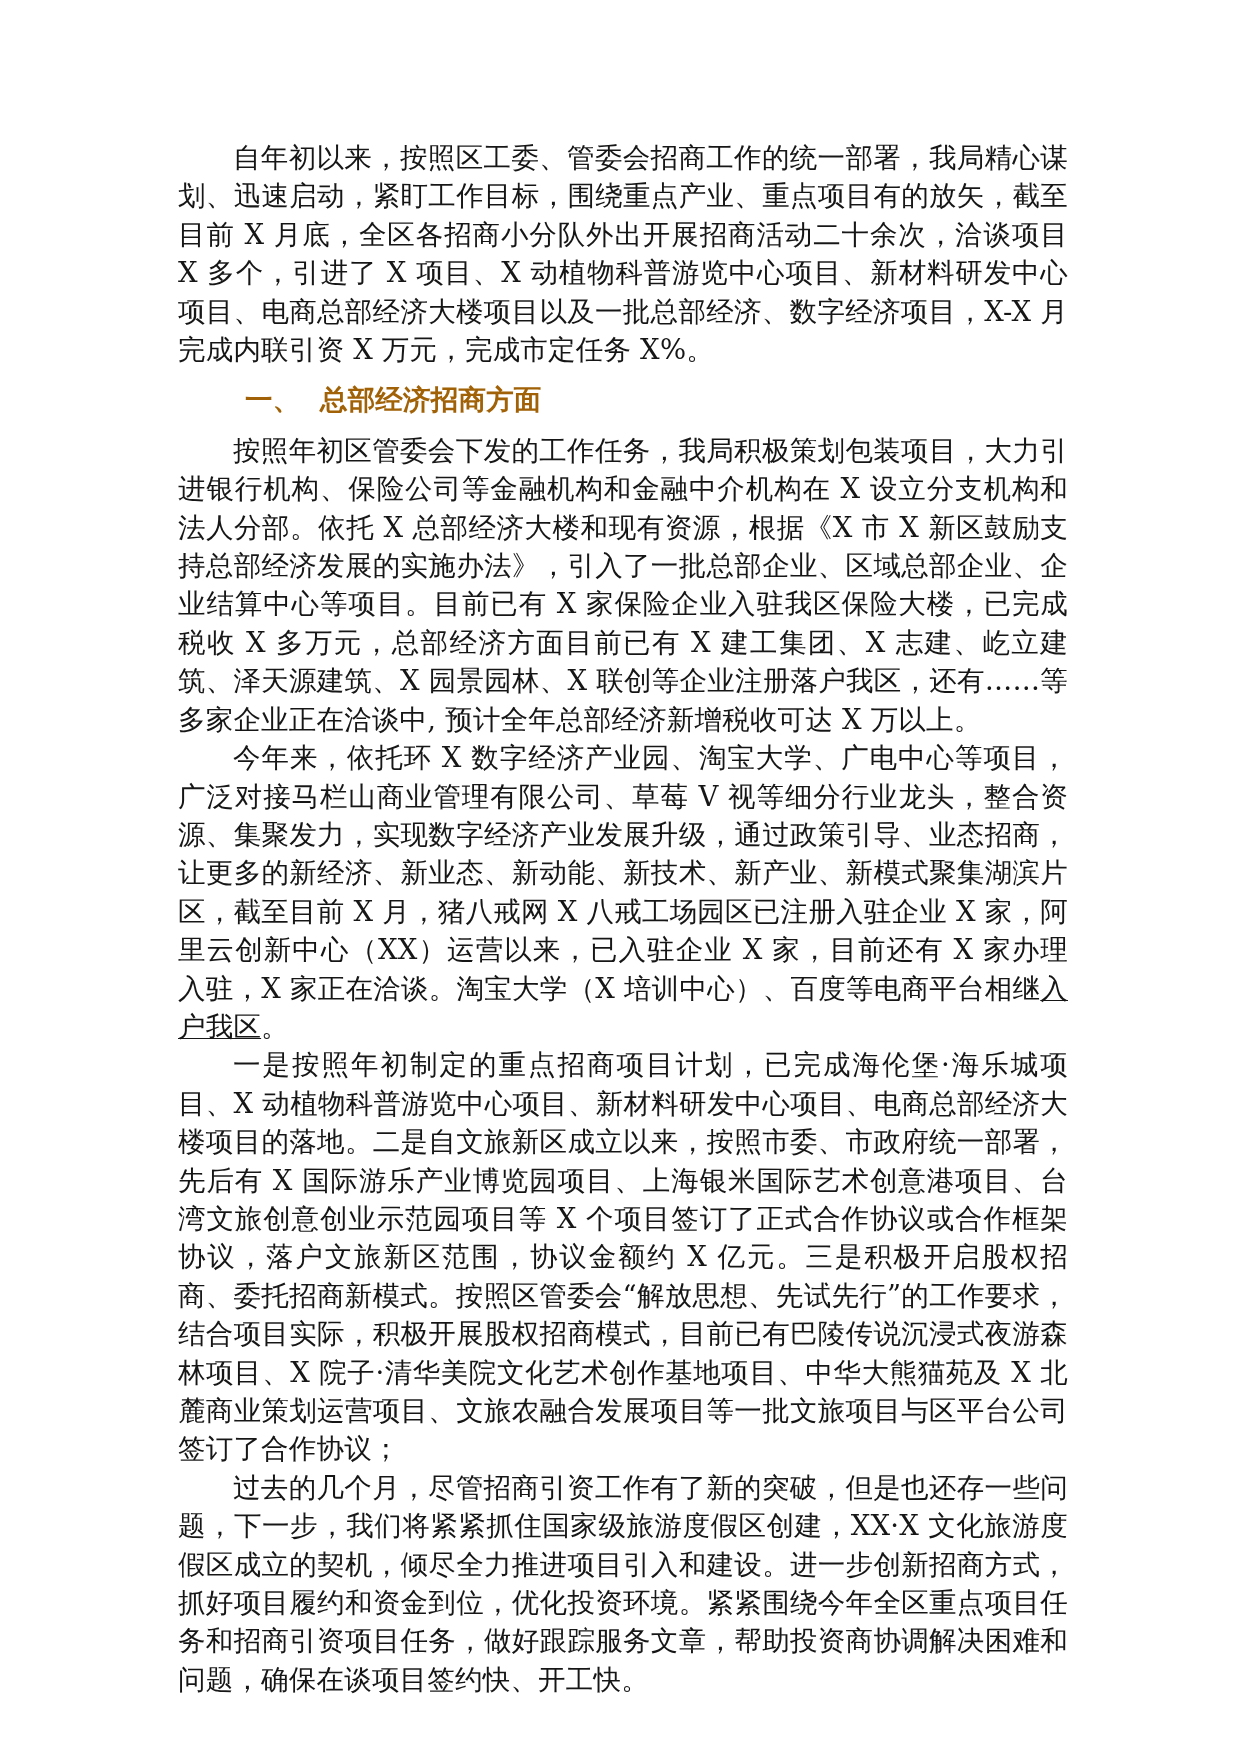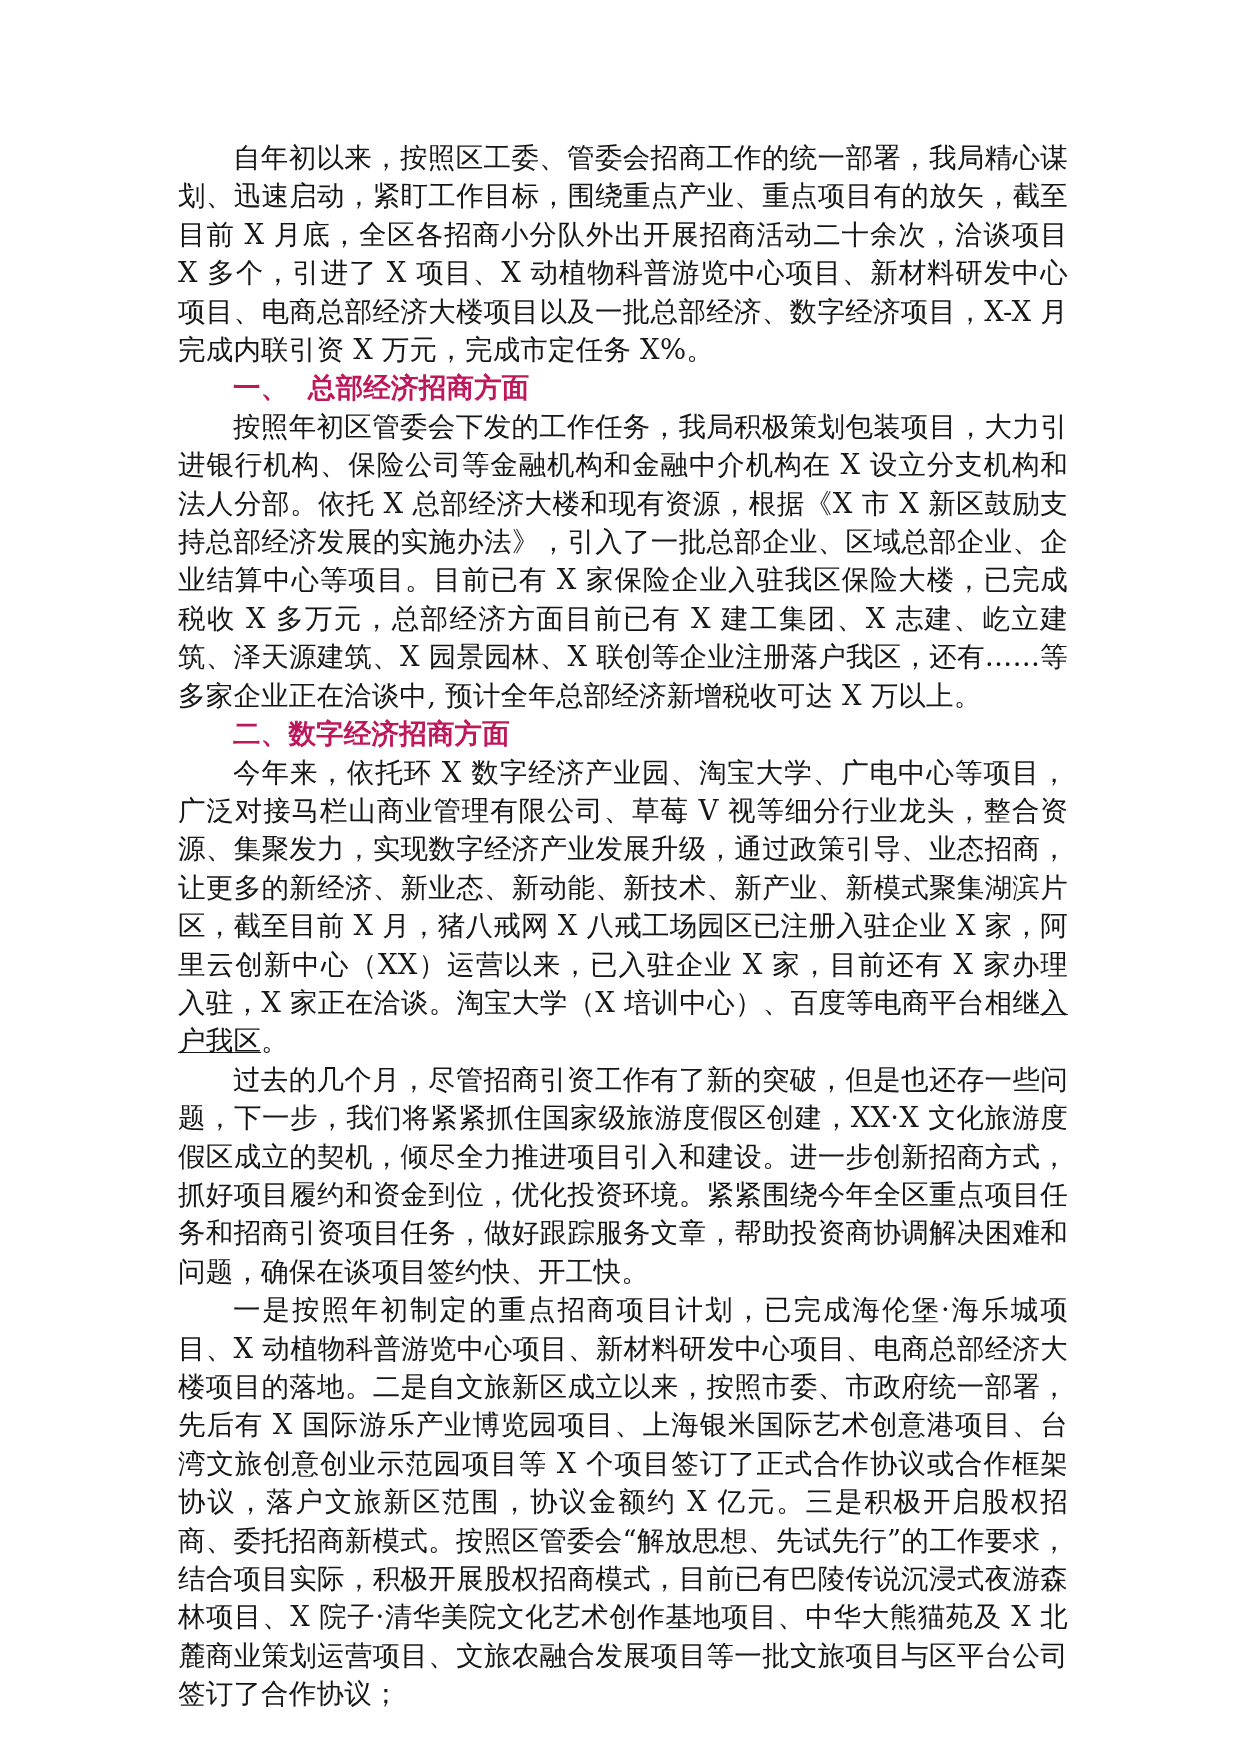--- a/index.html
+++ b/index.html
@@ -34,28 +34,28 @@
     font-size: 27.5px;
     line-height: 38.4px;
     text-align: justify;
     text-justify: inter-ideograph;
     text-indent: 2em;
     letter-spacing: 0.2px;
     word-break: break-all;
     color: #161616;
   }
   h2.heading {
-    margin: 0;
+    margin: 12px;
     padding: 0;
     font-size: 27.5px;
     line-height: 38.4px;
     font-weight: bold;
     text-indent: 2em;
     letter-spacing: 0.2px;
-    color: #be185d;
+    color: #a16207;
     white-space: pre;
     font-family: "DejaVu Sans", "Liberation Sans", sans-serif;
   }
   .u {
     text-decoration: underline;
     text-decoration-thickness: 1px;
     text-underline-offset: 2px;
   }
 </style>
 </head>
@@ -63,23 +63,22 @@
 
 <div class="page">
   <div class="doc-body">
 
     <p class="para">自年初以来，按照区工委、管委会招商工作的统一部署，我局精心谋划、迅速启动，紧盯工作目标，围绕重点产业、重点项目有的放矢，截至目前 X 月底，全区各招商小分队外出开展招商活动二十余次，洽谈项目 X 多个，引进了 X 项目、X 动植物科普游览中心项目、新材料研发中心项目、电商总部经济大楼项目以及一批总部经济、数字经济项目，X-X 月完成内联引资 X 万元，完成市定任务 X%。</p>
 
     <h2 class="heading">一、  总部经济招商方面</h2>
 
     <p class="para">按照年初区管委会下发的工作任务，我局积极策划包装项目，大力引进银行机构、保险公司等金融机构和金融中介机构在 X 设立分支机构和法人分部。依托 X 总部经济大楼和现有资源，根据《X 市 X 新区鼓励支持总部经济发展的实施办法》，引入了一批总部企业、区域总部企业、企业结算中心等项目。目前已有 X 家保险企业入驻我区保险大楼，已完成税收 X 多万元，总部经济方面目前已有 X 建工集团、X 志建、屹立建筑、泽天源建筑、X 园景园林、X 联创等企业注册落户我区，还有……等多家企业正在洽谈中, 预计全年总部经济新增税收可达 X 万以上。</p>
 
-    <h2 class="heading">二、数字经济招商方面</h2>
 
     <p class="para"><span>今年来，依托环 X 数字经济产业园、淘宝大学、广电中心等项目，广泛对接马栏山商业管理有限公司、草莓 V 视等细分行业龙头，整合资源、集聚发力，实现数字经济产业发展升级，通过政策引导、业态招商，让更多的新经济、新业态、新动能、新技术、新产业、新模式聚集湖滨片区，截至目前 X 月，猪八戒网 X 八戒工场园区已注册入驻企业 X 家，阿里云创新中心（XX）运营以来，已入驻企业 X 家，目前还有 X 家办理入驻，X 家正在洽谈。淘宝大学（X 培训中心）、百度等电商平台相继</span><span class="u">入户我区</span><span>。</span></p>
 
 
+    <p class="para">一是按照年初制定的重点招商项目计划，已完成海伦堡·海乐城项目、X 动植物科普游览中心项目、新材料研发中心项目、电商总部经济大楼项目的落地。二是自文旅新区成立以来，按照市委、市政府统一部署，先后有 X 国际游乐产业博览园项目、上海银米国际艺术创意港项目、台湾文旅创意创业示范园项目等 X 个项目签订了正式合作协议或合作框架协议，落户文旅新区范围，协议金额约 X 亿元。三是积极开启股权招商、委托招商新模式。按照区管委会“解放思想、先试先行”的工作要求，结合项目实际，积极开展股权招商模式，目前已有巴陵传说沉浸式夜游森林项目、X 院子·清华美院文化艺术创作基地项目、中华大熊猫苑及 X 北麓商业策划运营项目、文旅农融合发展项目等一批文旅项目与区平台公司签订了合作协议；</p>
+
     <p class="para">过去的几个月，尽管招商引资工作有了新的突破，但是也还存一些问题，下一步，我们将紧紧抓住国家级旅游度假区创建，XX·X 文化旅游度假区成立的契机，倾尽全力推进项目引入和建设。进一步创新招商方式，抓好项目履约和资金到位，优化投资环境。紧紧围绕今年全区重点项目任务和招商引资项目任务，做好跟踪服务文章，帮助投资商协调解决困难和问题，确保在谈项目签约快、开工快。</p>
-
-    <p class="para">一是按照年初制定的重点招商项目计划，已完成海伦堡·海乐城项目、X 动植物科普游览中心项目、新材料研发中心项目、电商总部经济大楼项目的落地。二是自文旅新区成立以来，按照市委、市政府统一部署，先后有 X 国际游乐产业博览园项目、上海银米国际艺术创意港项目、台湾文旅创意创业示范园项目等 X 个项目签订了正式合作协议或合作框架协议，落户文旅新区范围，协议金额约 X 亿元。三是积极开启股权招商、委托招商新模式。按照区管委会“解放思想、先试先行”的工作要求，结合项目实际，积极开展股权招商模式，目前已有巴陵传说沉浸式夜游森林项目、X 院子·清华美院文化艺术创作基地项目、中华大熊猫苑及 X 北麓商业策划运营项目、文旅农融合发展项目等一批文旅项目与区平台公司签订了合作协议；</p>
 
   </div>
 </div>
 
 </body></html>

